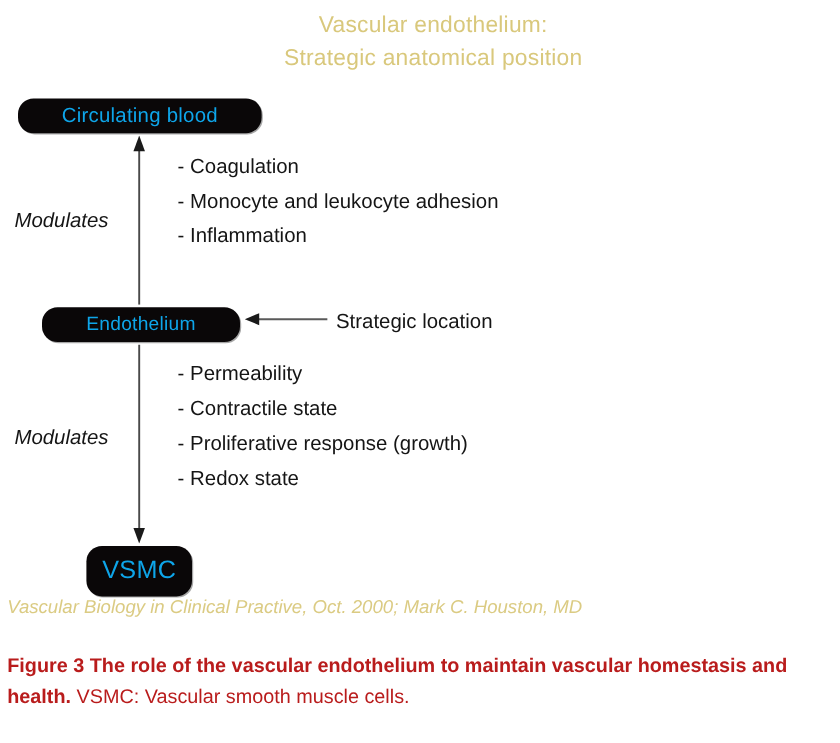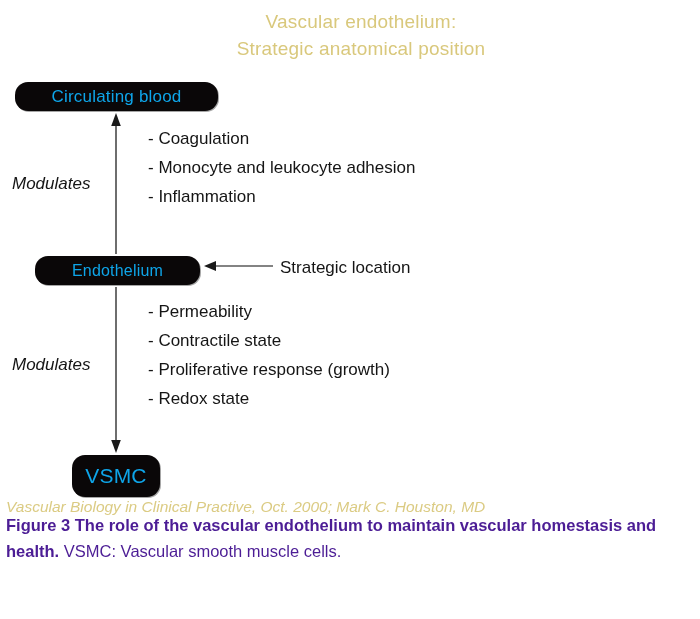--- a/index.html
+++ b/index.html
@@ -137,25 +137,25 @@
     font-size: 15.5px;
     color: #dbcb83;
     white-space: nowrap;
     text-align: center;
   }
 
   
   #figure-caption {
     position: absolute;
     left: 6px;
-    top: 512px;
+    top: 542px;
     width: 688px;
     font-size: 16.5px;
     line-height: 26px;
-    color: #4c1d95;
+    color: #b91c1c;
   }
   #figure-caption .cap-bold { font-weight: bold; }
 </style>
 </head>
 <body>
 
 <div id="figure-title">
   <span class="title-line">Vascular endothelium:</span>
   <span class="title-line">Strategic anatomical position</span>
 </div>

